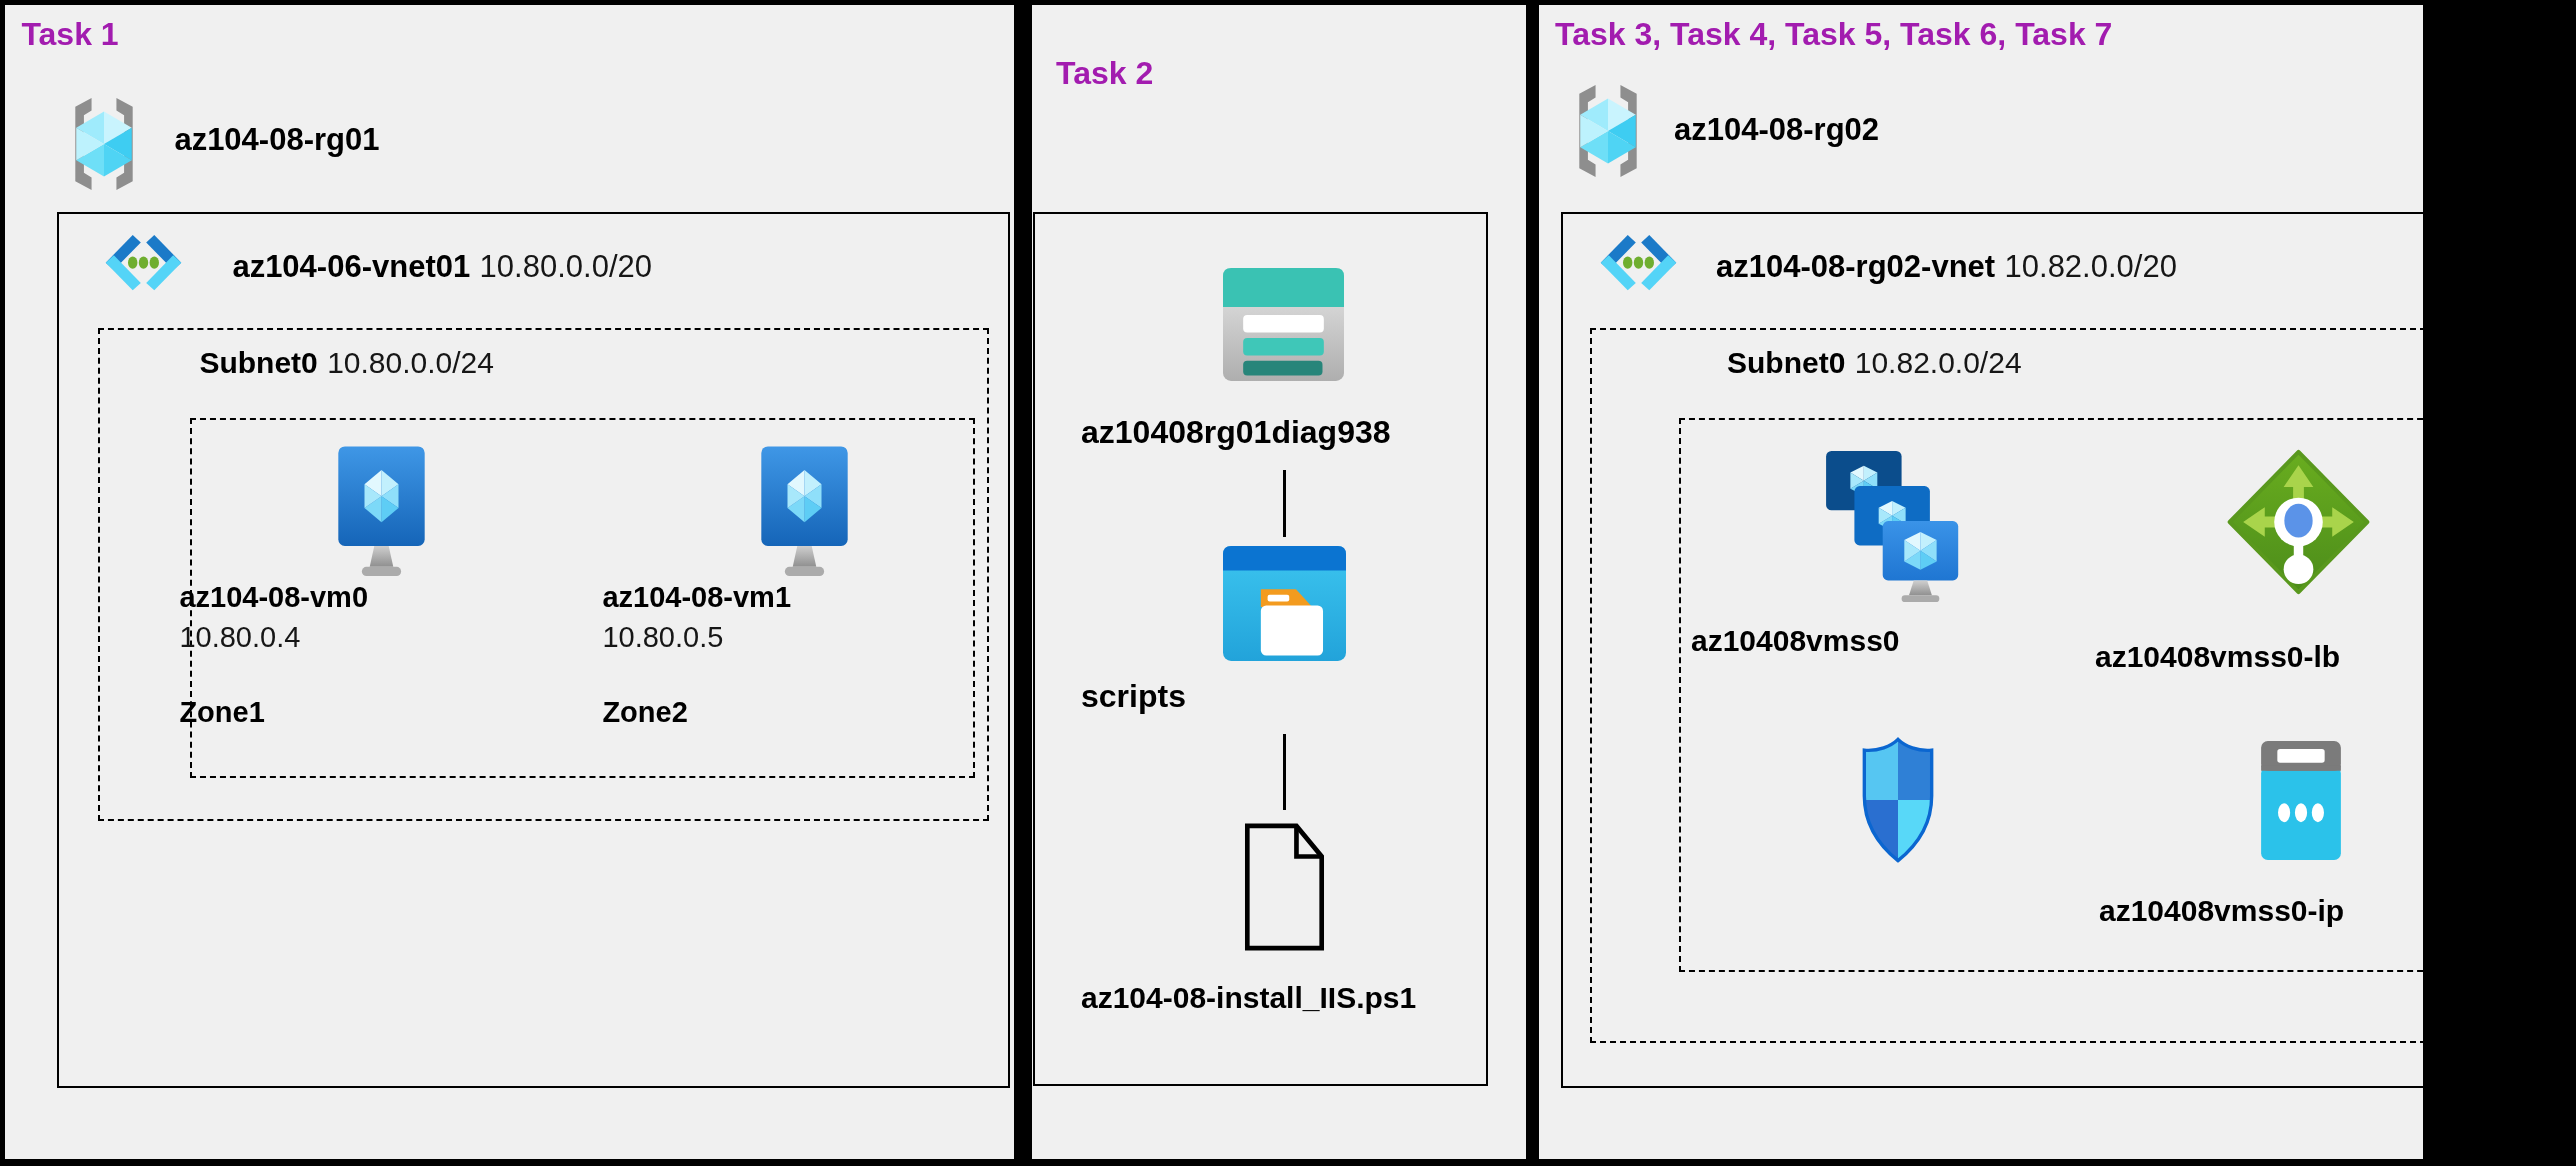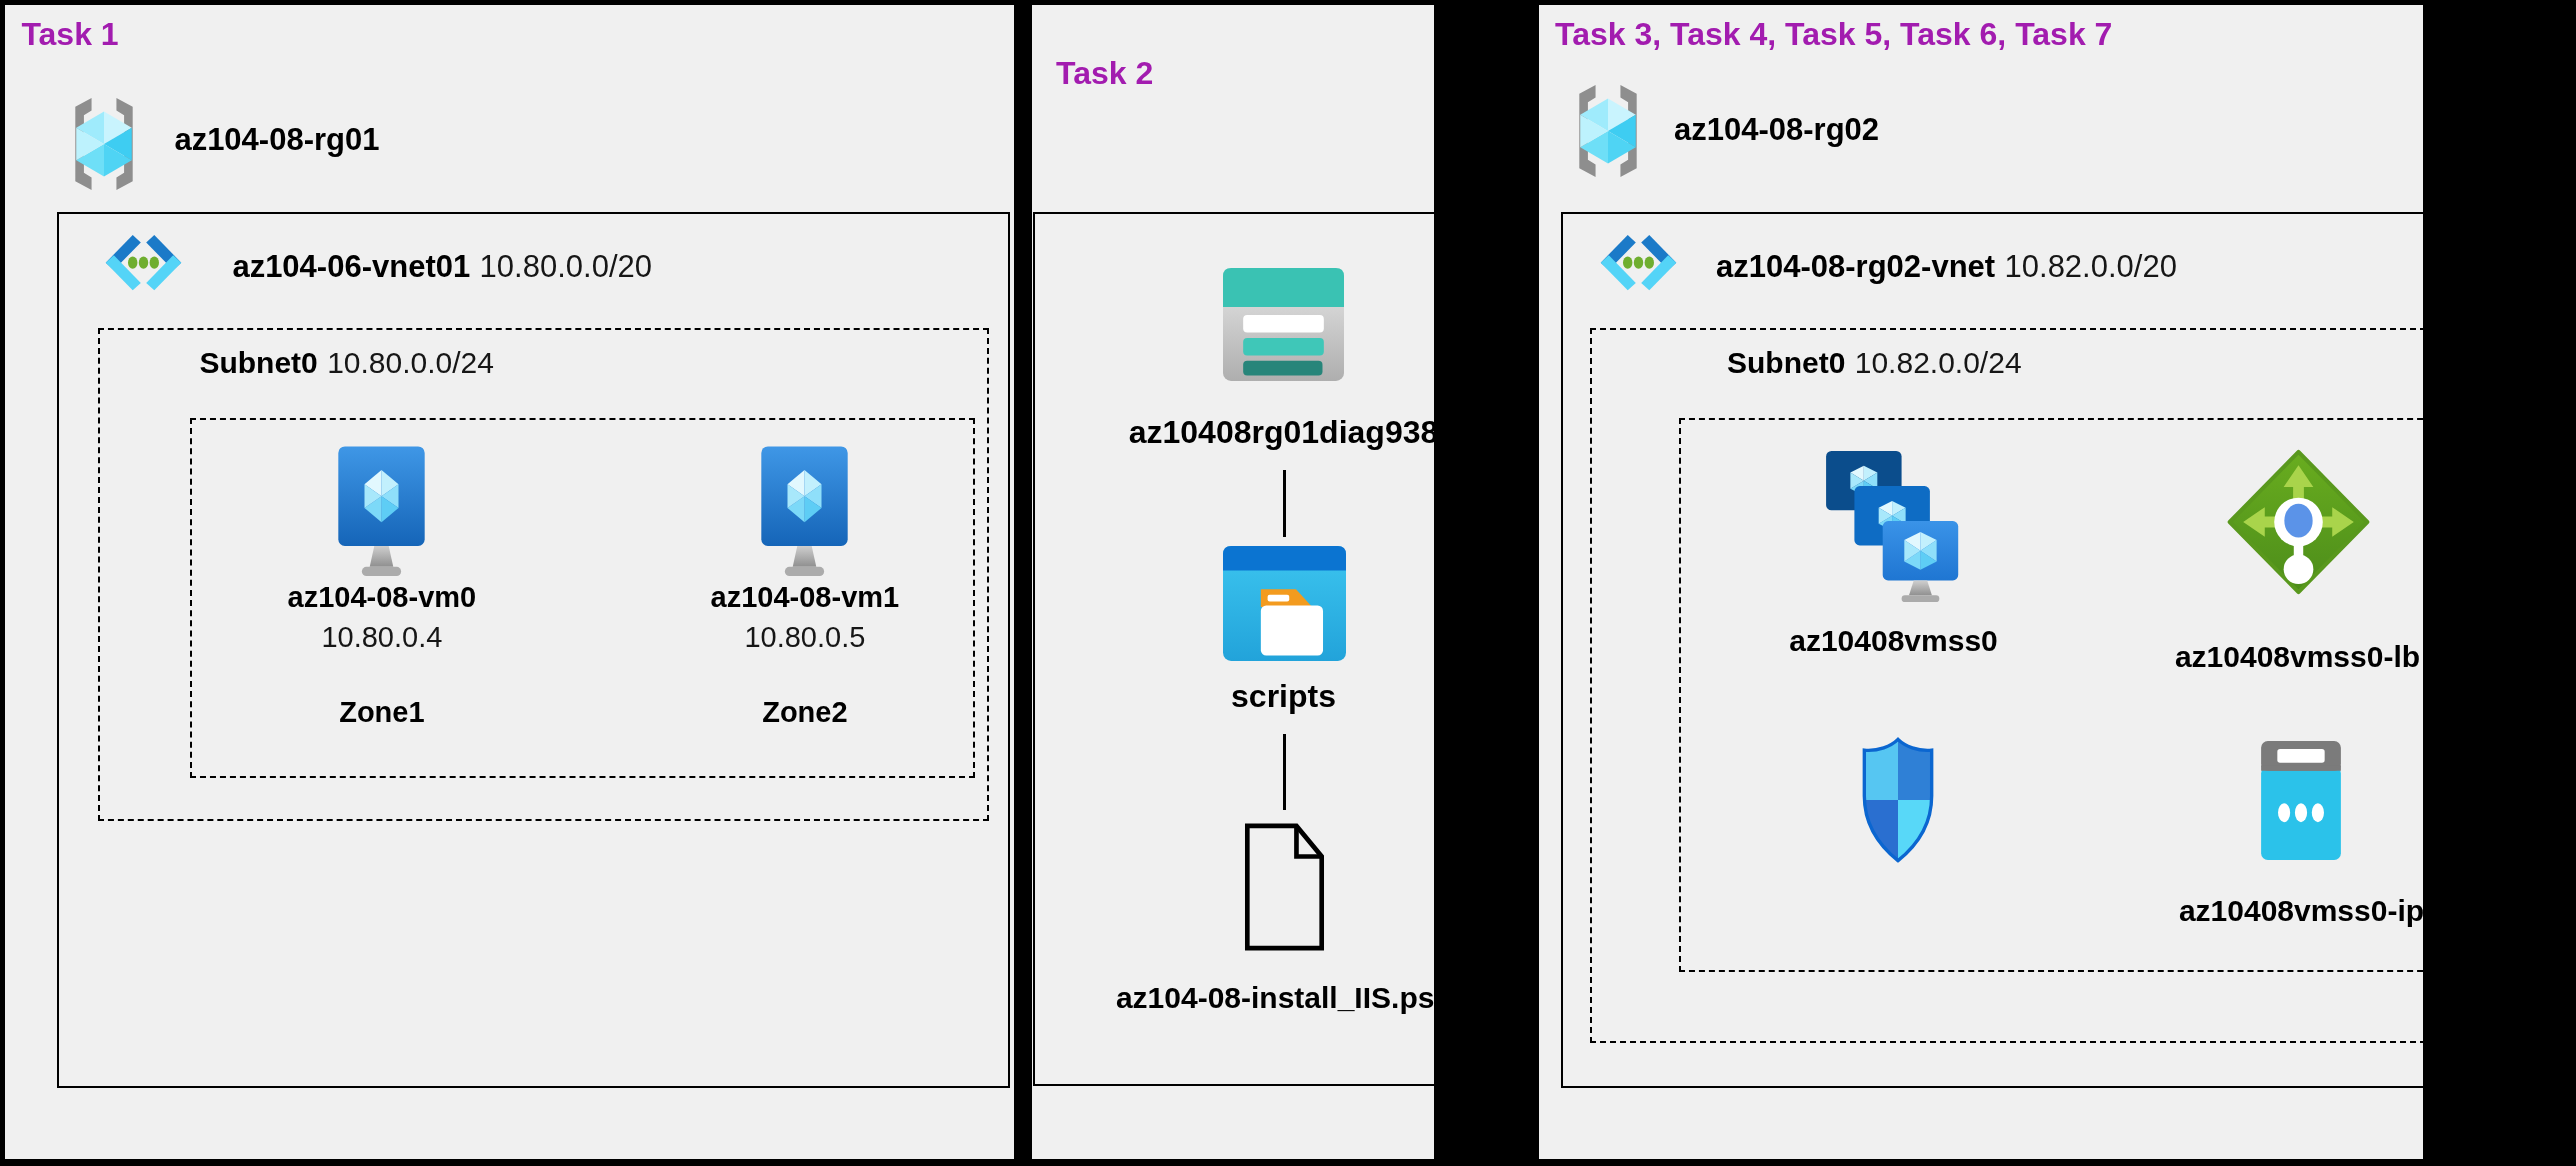--- a/index.html
+++ b/index.html
@@ -1,29 +1,29 @@
 <!DOCTYPE html>
 <html style="font-size:10.8px"><head>
 <meta charset="utf-8">
 <style>
   html,body{margin:0;padding:0;background:#000;}
   #canvas{position:relative;width:2576px;height:1166px;background:#000;overflow:hidden;
           font-family:"Liberation Sans",sans-serif;color:#000;}
   .panel{position:absolute;top:5.4px;height:1154px;background:#f0f0f0;}
   #panel-task1{left:5.4px;width:1009px;}
-  #panel-task2{left:1032px;width:402px;}
+  #panel-task2{left:1032px;width:494px;}
   #panel-task3{left:1539px;width:884px;}
   .task-title{position:absolute;font-size:32px;font-weight:bold;color:#a21caf;white-space:nowrap;}
   .inner-box{position:absolute;border:2.7px solid #000;box-sizing:border-box;}
   .dashed-box{position:absolute;border:2.7px dashed #000;box-sizing:border-box;}
   .lbl{position:absolute;white-space:nowrap;font-size:30px;line-height:1.15;}
   .b{font-weight:bold;}
   .reg{font-weight:400;color:#161616;}
   .sp{margin-left:9.4px;}
-  .center{text-align:center;}
+  .center{text-align:left;}
   .icon{position:absolute;}
   .icon svg{display:block;width:100%;height:100%;}
   .connector{position:absolute;width:2.7px;background:#000;}
 </style>
 </head>
 <body>
 
 <div id="canvas">
 
   <div class="panel" id="panel-task1">

